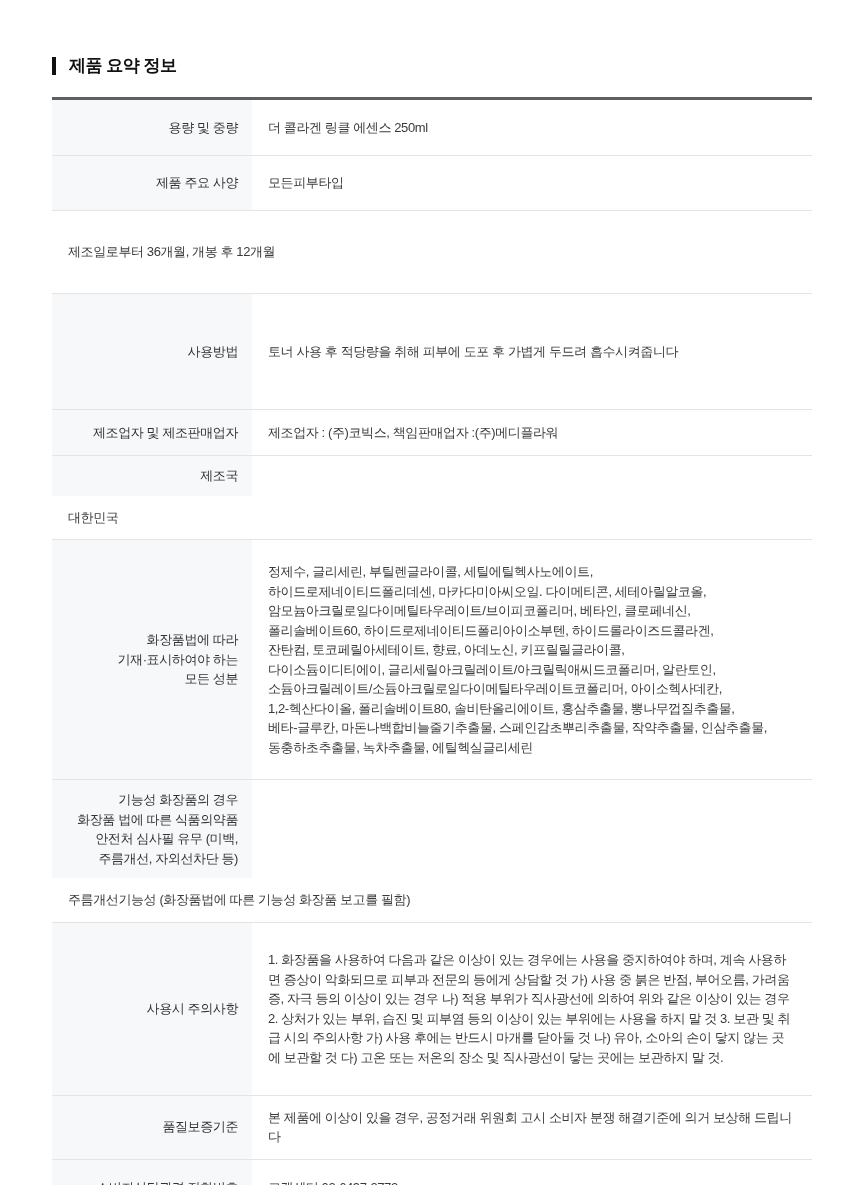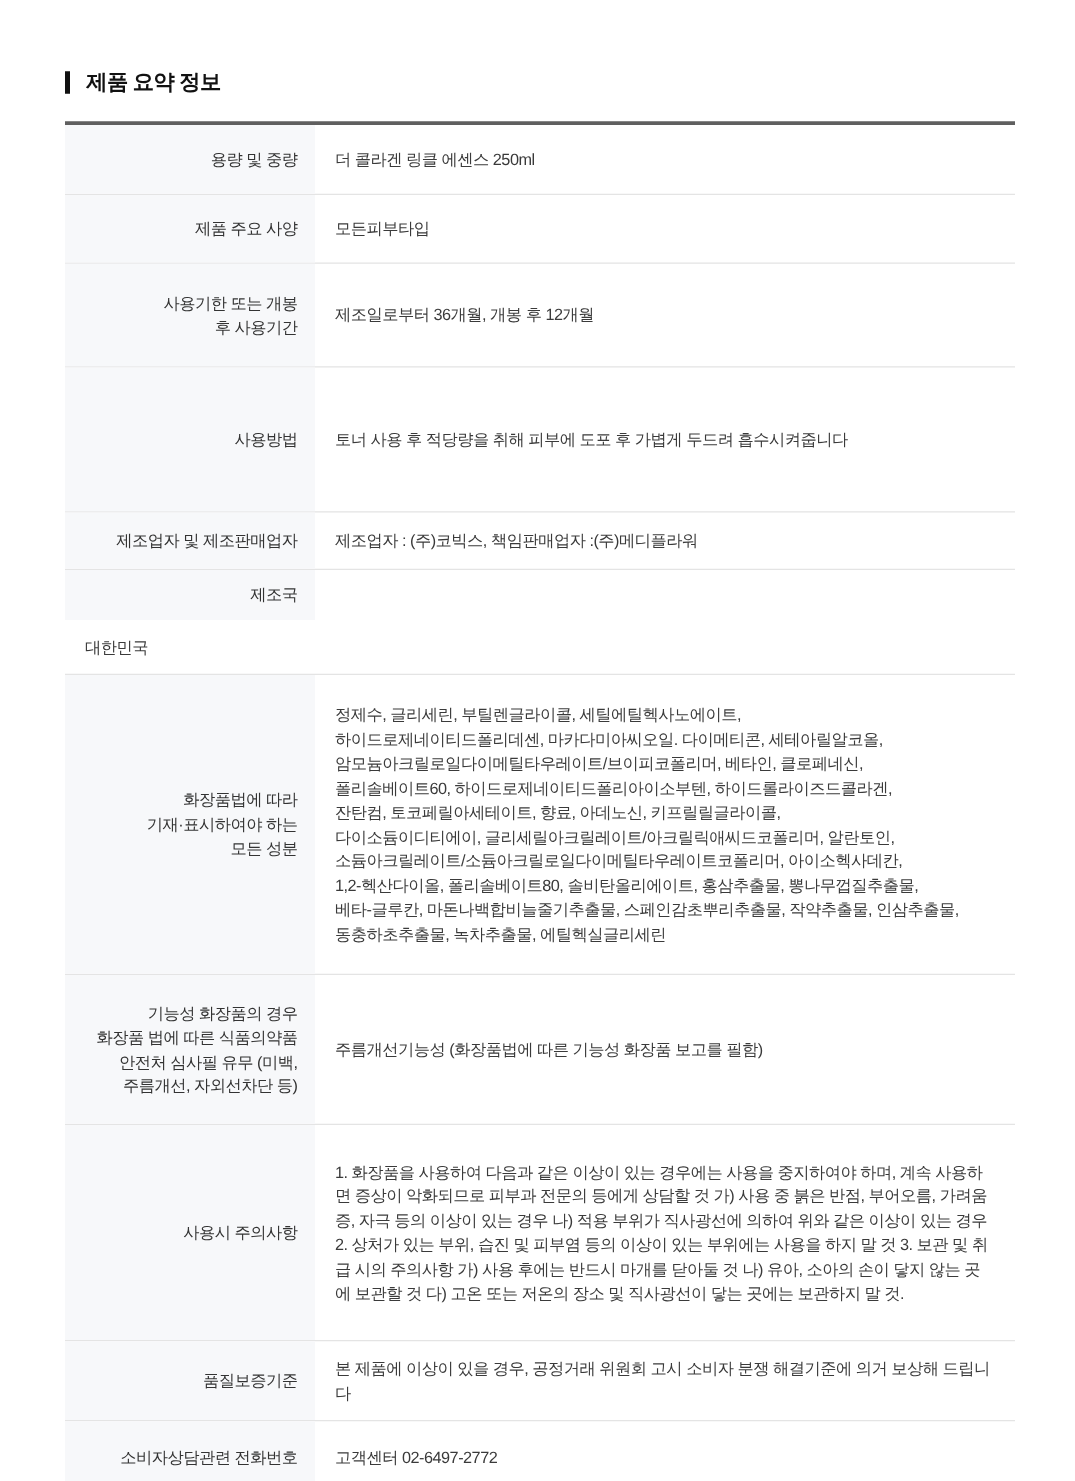--- a/index.html
+++ b/index.html
@@ -71,21 +71,21 @@
   }
   .row-value > span { white-space: pre-line; }
   
   .row:nth-child(1)  { min-height: 55px; }
   .row:nth-child(2)  { min-height: 55px; }
   .row:nth-child(3)  { min-height: 83px; }
   .row:nth-child(4)  { min-height: 116px; }
   .row:nth-child(5)  { min-height: 46px; }
   .row:nth-child(6)  { min-height: 45px; flex-direction: column; }
   .row:nth-child(7)  { min-height: 240px; }
-  .row:nth-child(8)  { min-height: 120px; }
+  .row:nth-child(8)  { min-height: 120px; flex-direction: column; }
   .row:nth-child(9)  { min-height: 173px; }
   .row:nth-child(10) { min-height: 47px; }
   .row:nth-child(11) { min-height: 58px; }
 </style>
 </head>
 <body>
 
 <div class="page">
 
   <div class="title-wrap">
@@ -103,22 +103,20 @@
     </div>
 
     <div class="row">
       <div class="row-label">제품 주요 사양</div>
       <div class="row-value">
           <span>모든피부타입</span>
         </div>
     </div>
 
     <div class="row">
-      <div class="row-label">사용기한 또는 개봉
-후 사용기간</div>
       <div class="row-value">
           <span>제조일로부터 36개월, 개봉 후 12개월</span>
         </div>
     </div>
 
     <div class="row">
       <div class="row-label">사용방법</div>
       <div class="row-value">
           <span>토너 사용 후 적당량을 취해 피부에 도포 후 가볍게 두드려 흡수시켜줍니다</span>
         </div>

